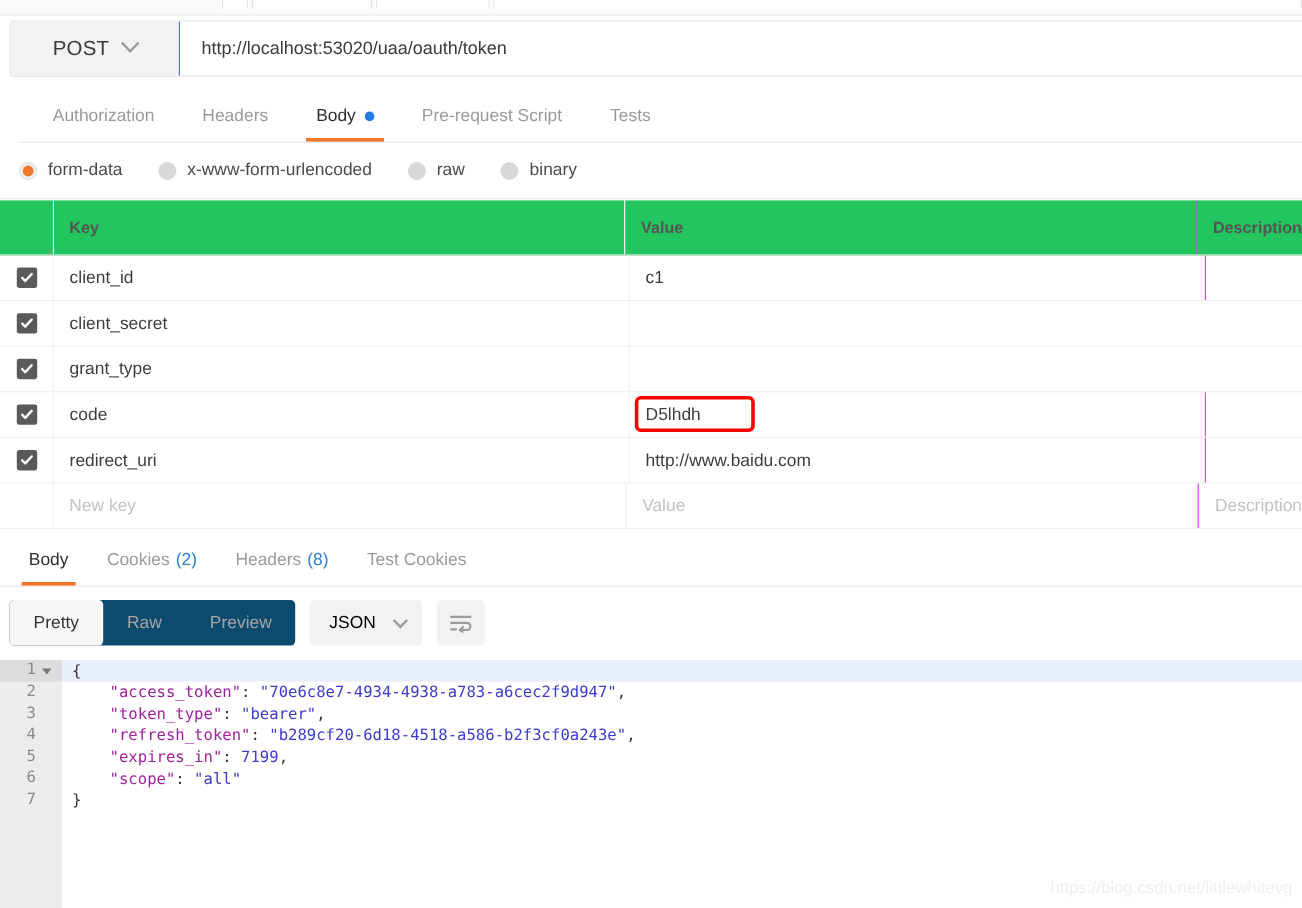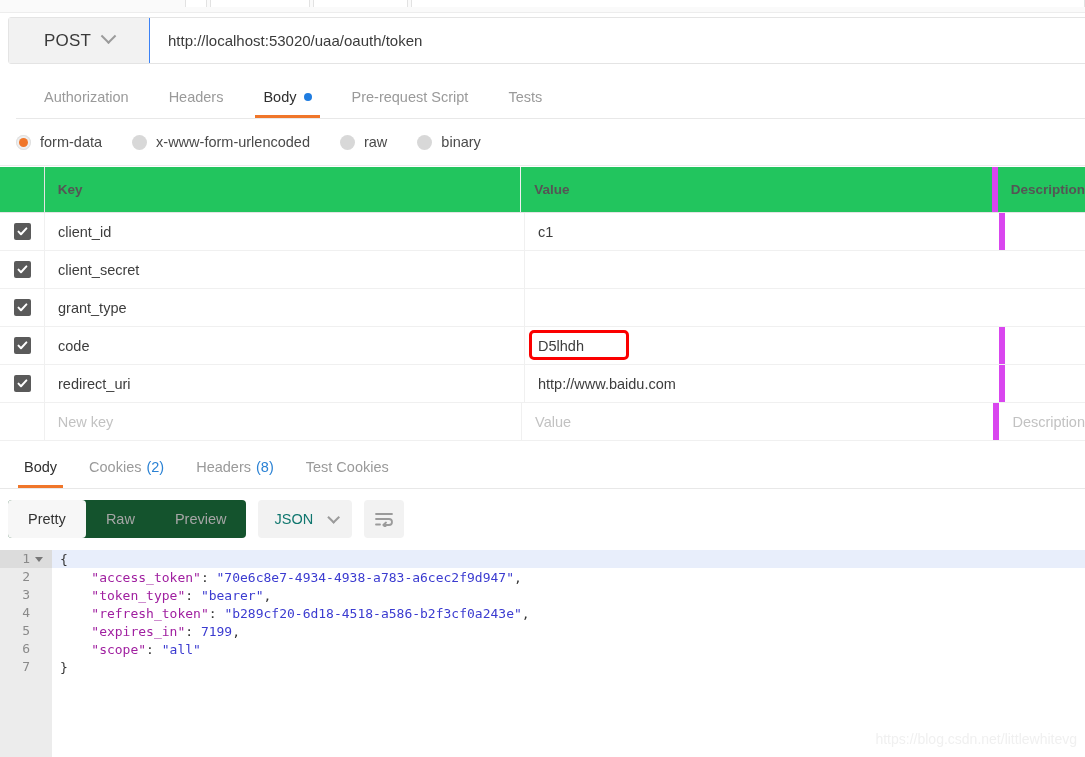--- a/index.html
+++ b/index.html
@@ -50,21 +50,21 @@
 
   
   .kv { position:absolute; left:0; top:167px; width:1085px; }
   .kv-row { display:flex; height:38px; border-bottom:1px solid #f0f0f0; align-items:center; }
   .kv-head { height:46px; background:#22c55e; border-bottom:1px solid #e4e4e4; }
   .c-check { width:45px; display:flex; align-items:center; justify-content:center;
     border-right:1px solid #f0f0f0; height:100%; }
   .c-key { width:480px; padding-left:13px; height:100%; display:flex; align-items:center;
     border-right:1px solid #f0f0f0; }
   .c-val { width:480px; padding-left:13px; height:100%; display:flex; align-items:center;
-    border-right:6px solid #d946ef; position:relative; }
+    border-right:1px solid #d946ef; position:relative; }
   .c-desc { flex:1; padding-left:13px; height:100%; display:flex; align-items:center; }
   .kv-head .c-key, .kv-head .c-val, .kv-head .c-desc { font-size:13.5px; font-weight:bold; color:#555; }
   .kv-head .c-check { border-right:1px solid #e4e4e4; }
   .cell-text { font-size:14.5px; color:#3d3d3d; }
   .cell-ph { font-size:14.5px; color:#c2c2c2; }
   .cbox { width:17px; height:17px; border-radius:2px; background:#5a5a5a;
     display:flex; align-items:center; justify-content:center; cursor:pointer; }
   .cbox svg { display:block; }
   .val-highlight { position:absolute; left:4px; top:3px; width:100px; height:30px;
     border:3px solid #fb0000; border-radius:5px; pointer-events:none; }
@@ -74,27 +74,27 @@
     border-bottom:1px solid #e8e8e8; display:flex; align-items:stretch; padding-left:8px; }
   .stab { display:flex; align-items:center; gap:5px; padding:0 16px; font-size:14.5px;
     color:#9a9a9a; cursor:pointer; position:relative; }
   .stab.active { color:#2f2f2f; }
   .stab.active::after { content:""; position:absolute; left:10px; right:10px; bottom:0;
     height:3px; background:#f0762a; }
   .count { color:#2b82d4; }
 
   .viewbar { position:absolute; left:0; top:490px; width:1085px; height:58px;
     display:flex; align-items:center; padding-left:8px; gap:12px; }
-  .seg { display:flex; background:#14532d; border-radius:4px; height:38px; align-items:center; }
+  .seg { display:flex; background:#0c4a6e; border-radius:4px; height:38px; align-items:center; }
   .seg > div { padding:0 20px; font-size:14.5px; color:#a6a6a6; cursor:pointer;
     height:38px; display:flex; align-items:center; }
   .seg > div.on { color:#333; background:#f7f7f7; border-radius:4px; }
   .fmt { display:flex; align-items:center; gap:14px; background:#f2f2f2; border-radius:4px;
     height:38px; padding:0 16px; cursor:pointer; }
-  .fmt .lbl { font-size:14.5px; color:#0f766e; }
+  .fmt .lbl { font-size:14.5px; color:#000000; }
   .fmt .chev2 { width:9px; height:9px; border-right:2px solid #9b9b9b; border-bottom:2px solid #9b9b9b;
     transform:rotate(45deg) translateY(-3px); }
   .wrapbtn { width:40px; height:38px; background:#f2f2f2; border-radius:4px;
     display:flex; align-items:center; justify-content:center; cursor:pointer; }
 
   
   .editor { position:absolute; left:0; top:550px; width:1085px; height:207px;
     font-family:"DejaVu Sans Mono", monospace; font-size:13px; }
   .gutter { position:absolute; left:0; top:0; width:52px; height:207px; background:#ececec; }
   .gnum { position:absolute; right:22px; color:#8a8a8a; font-size:13px; text-align:right; width:30px; }

